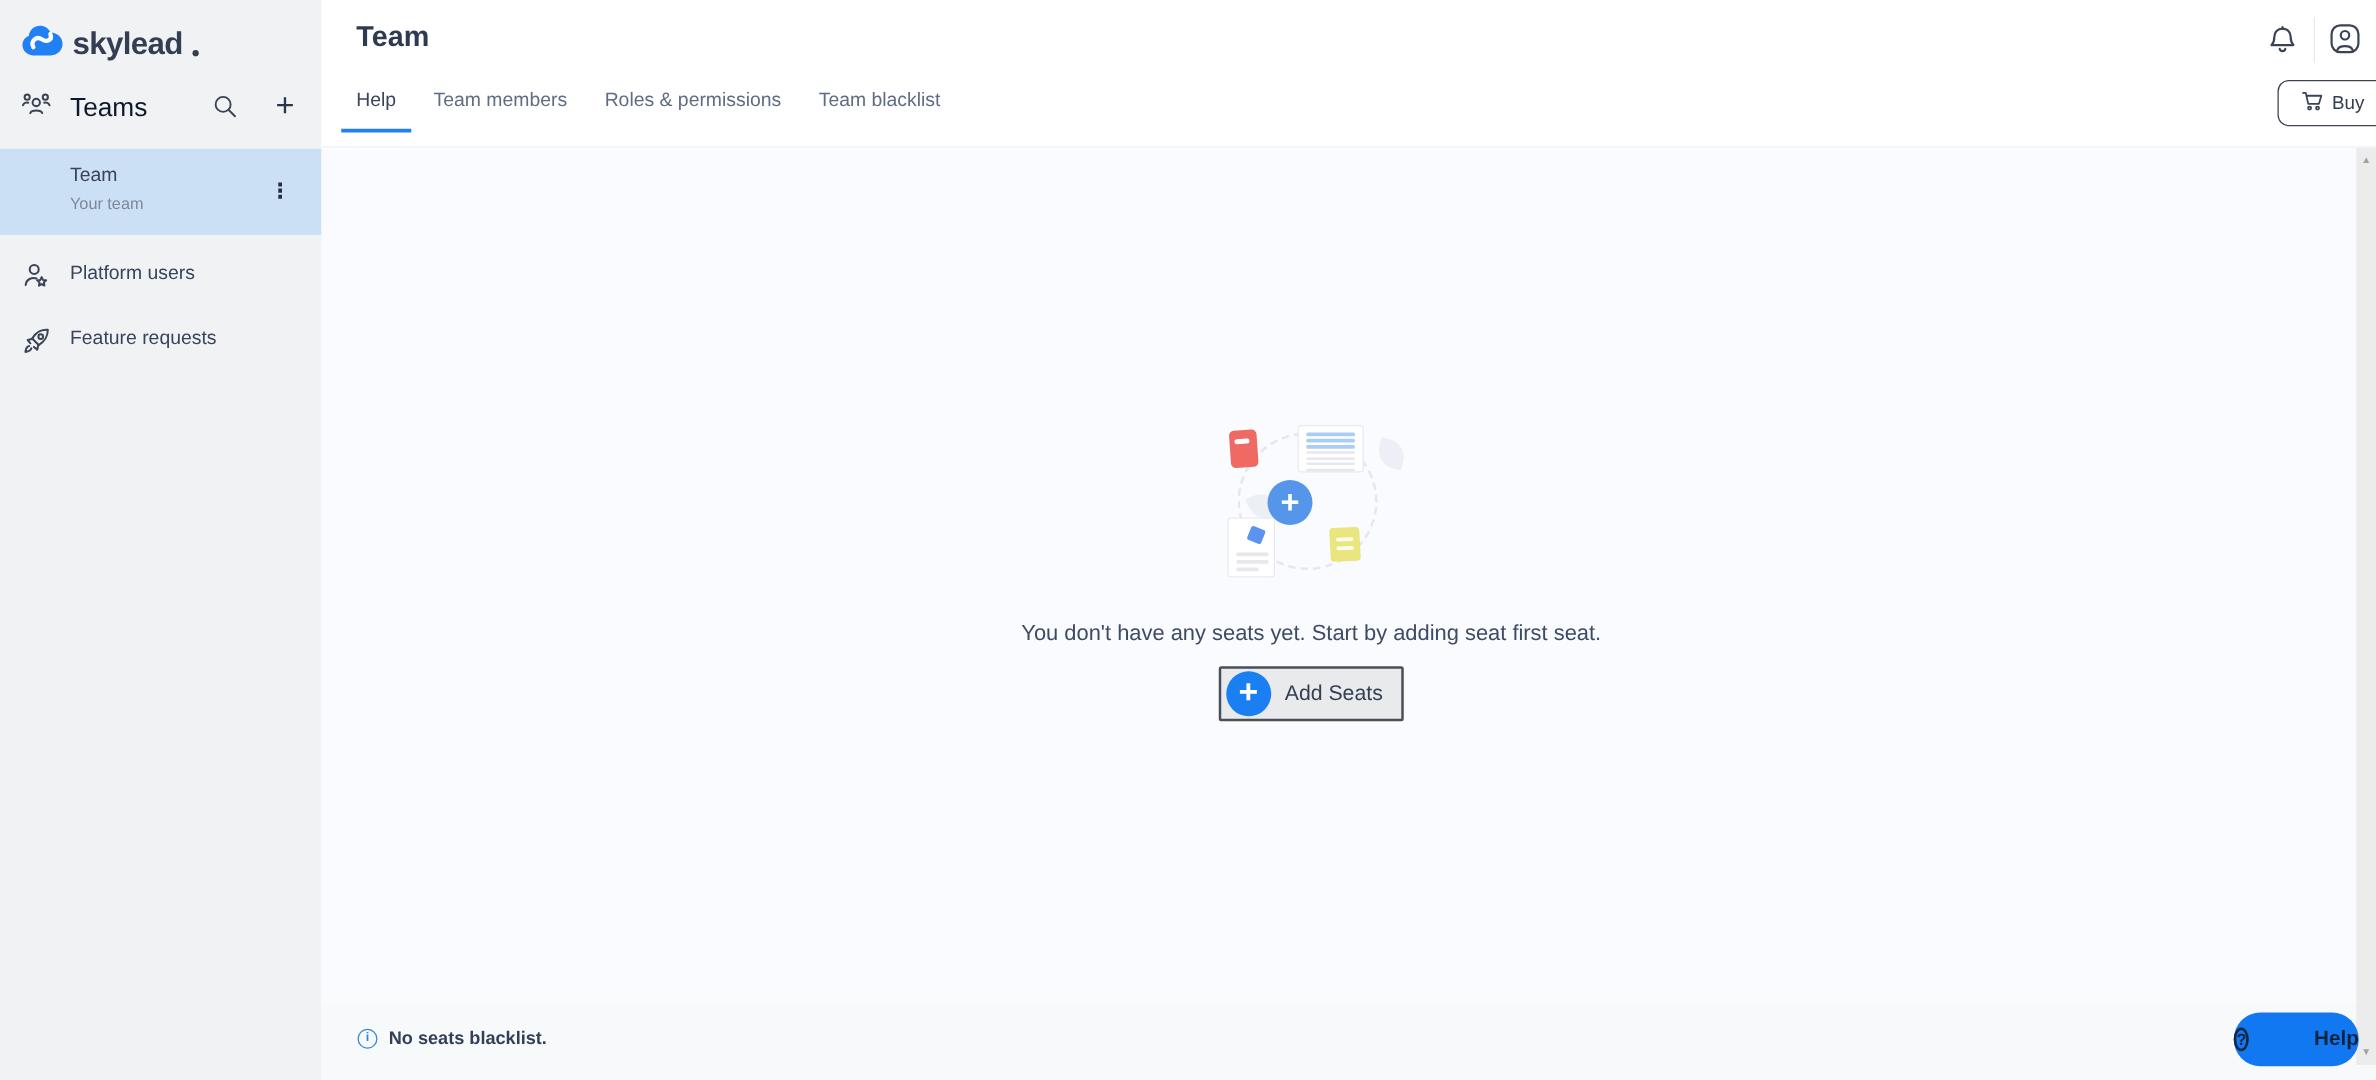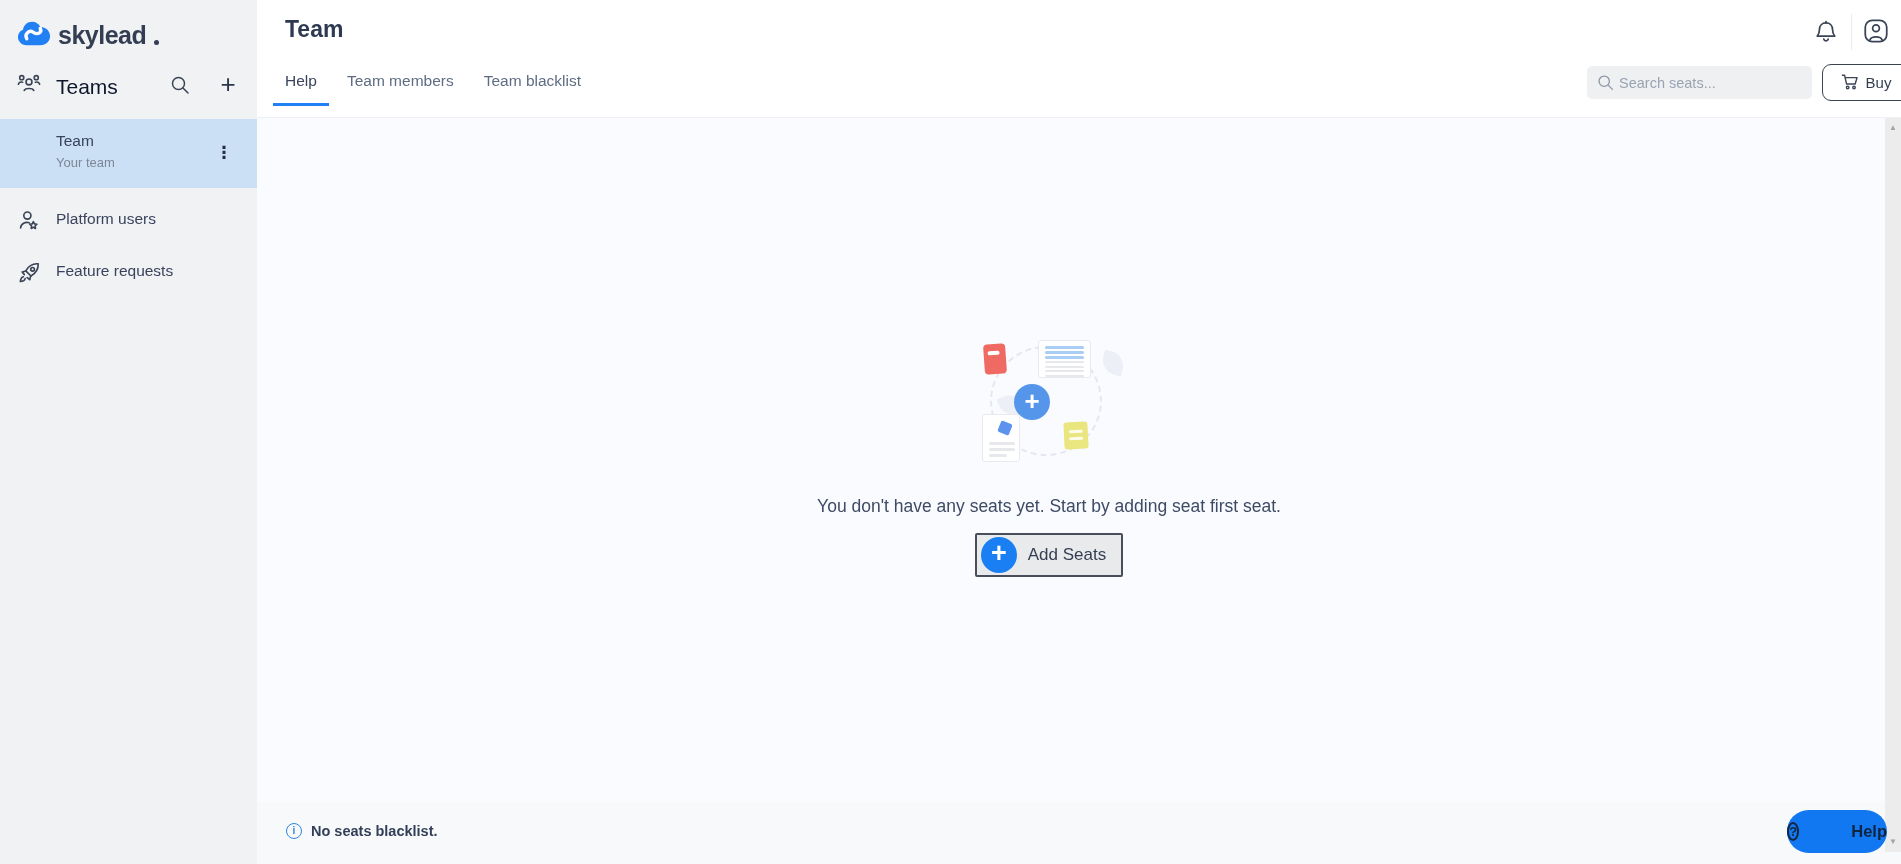--- a/index.html
+++ b/index.html
@@ -175,32 +175,24 @@
     <svg class="stroke" width="28" height="28" viewBox="0 0 24 24">
       <rect x="2.8" y="2.8" width="18.4" height="18.4" rx="6"></rect>
       <circle cx="12" cy="9.6" r="2.9"></circle>
       <path d="M6.8 19.6 c1.2-3.4 9.2-3.4 10.4 0"></path>
     </svg>
   </span>
 
   <div class="tabs">
     <div class="tab active">Help</div>
     <div class="tab">Team members</div>
+    <div class="tab">Roles &amp; permissions</div>
     <div class="tab">Team blacklist</div>
   </div>
 
-  <div class="search-box">
-    <span class="mag">
-      <svg class="stroke" width="19" height="19" viewBox="0 0 22 22" style="stroke:#8b94a4">
-        <circle cx="9.5" cy="9.5" r="6"></circle>
-        <path d="M14 14 L19 19"></path>
-      </svg>
-    </span>
-    <input type="text" placeholder="Search seats..." style="">
-  </div>
 
   <div class="buy-btn">
     <span>
       <svg class="stroke" width="19" height="19" viewBox="0 0 20 20">
         <path d="M1.5 3.5 h2.3 l2.1 9.2 h9 l2-6.8 H4.6"></path>
         <circle cx="7" cy="16.3" r="1.3"></circle>
         <circle cx="13.7" cy="16.3" r="1.3"></circle>
       </svg>
     </span>
     <span>Buy</span>

